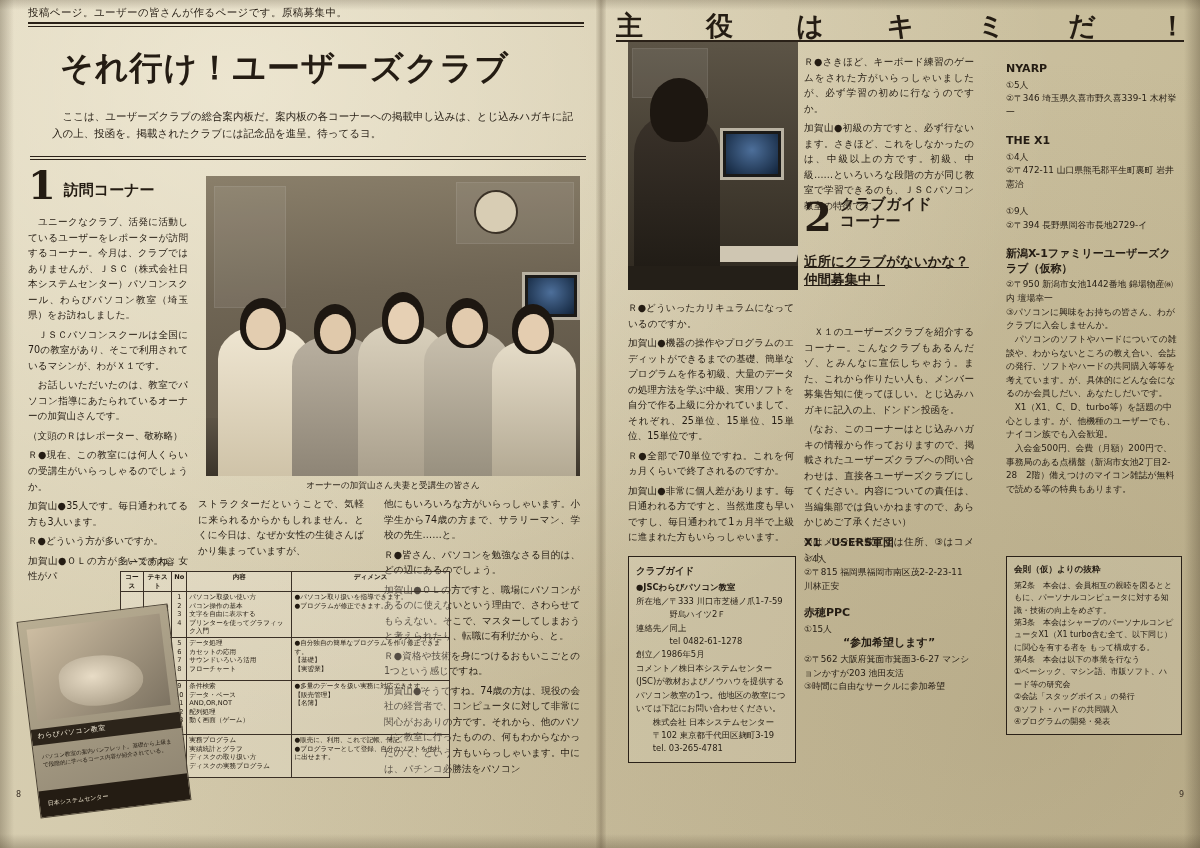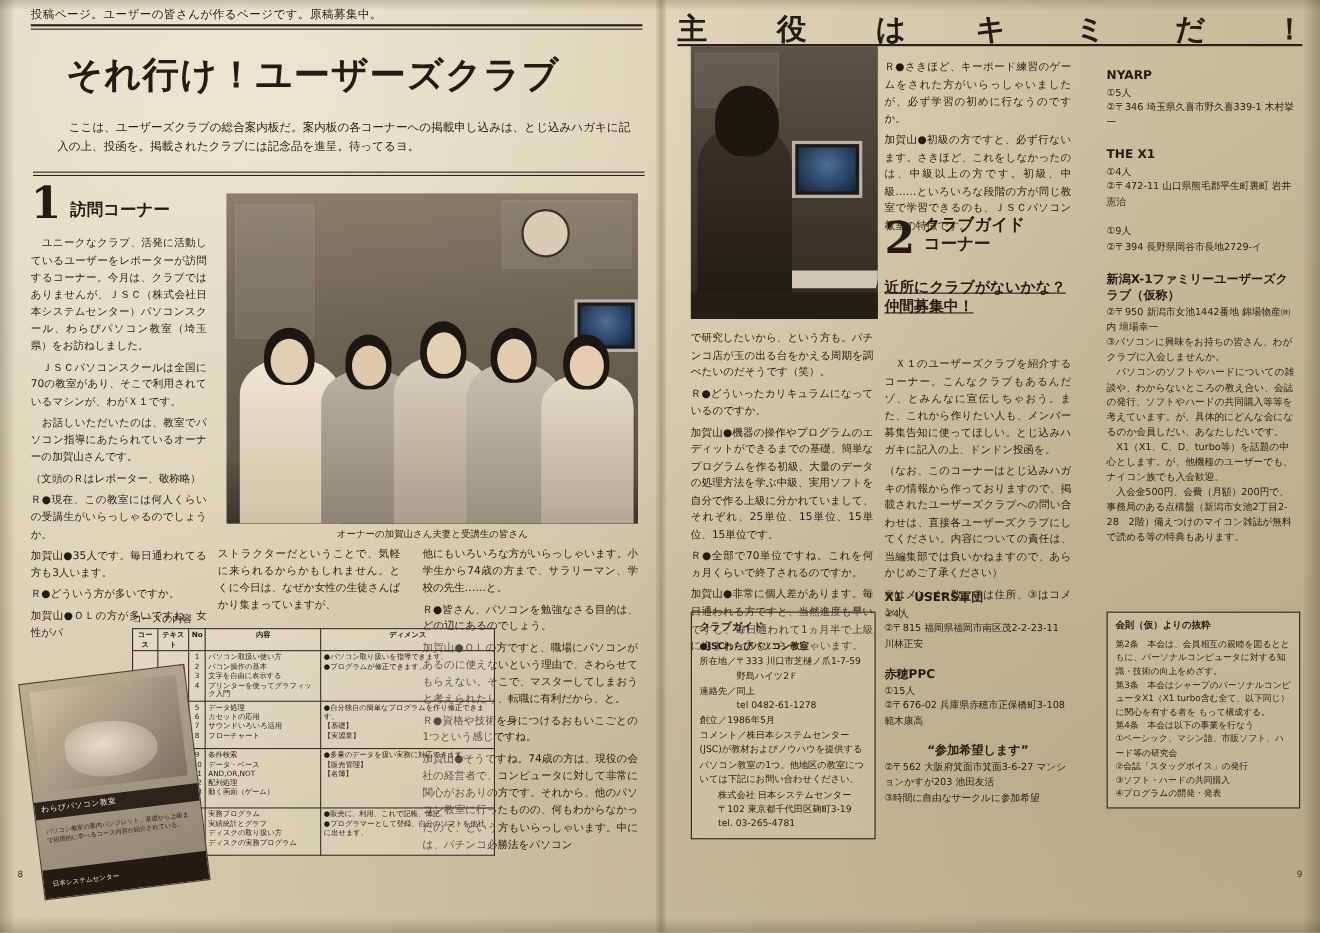--- a/index.html
+++ b/index.html
@@ -264,21 +264,20 @@
     <div class="mon" style="left:92px;top:86px;width:58px;height:46px;">
         <div class="monscr"></div>
       </div>
     <div style="position:absolute;left:74px;bottom:28px;width:96px;height:16px;background:#cfc6b2;transform:skewX(-12deg);"></div>
     <div class="person" style="left:6px;width:86px;height:176px;background:linear-gradient(180deg,#3a322a,#1d1913);"></div>
     <div class="hair" style="left:22px;top:36px;width:58px;height:64px;"></div>
     <div style="position:absolute;left:0;bottom:0;width:100%;height:24px;background:#241f18;"></div>
   </div>
 
   <div class="col" style="left:628px;top:300px;width:166px;">
-    <p>で研究したいから、という方も。パチンコ店が玉の出る台をかえる周期を調べたいのだそうです（笑）。</p>
     <p>Ｒ●どういったカリキュラムになっているのですか。</p>
     <p>加賀山●機器の操作やプログラムのエディットができるまでの基礎、簡単なプログラムを作る初級、大量のデータの処理方法を学ぶ中級、実用ソフトを自分で作る上級に分かれていまして、それぞれ、25単位、15単位、15単位、15単位です。</p>
     <p>Ｒ●全部で70単位ですね。これを何ヵ月くらいで終了されるのですか。</p>
     <p>加賀山●非常に個人差があります。毎日通われる方ですと、当然進度も早いですし、毎日通われて1ヵ月半で上級に進まれた方もいらっしゃいます。</p>
   </div>
 
   <div class="box" style="left:628px;top:556px;width:152px;">
     <h4>クラブガイド</h4>
     <div style="font-size:8.4px;line-height:1.6;">
       <p style="margin:0;font-weight:bold;">●JSCわらびパソコン教室</p>
@@ -313,21 +312,20 @@
     <p>①はメンバー数、②は住所、③はコメント</p>
   </div>
 
   <div style="position:absolute;left:804px;top:536px;width:170px;">
     <p class="clubname">X1　USERS軍団</p>
     <p class="clubline">①4人</p>
     <p class="clubline" style="margin-bottom:12px;">②〒815 福岡県福岡市南区茂2-2-23-11 川林正安</p>
 
     <p class="clubname">赤穂PPC</p>
     <p class="clubline">①15人</p>
-    <p class="clubline" style="margin-bottom:12px;">②〒676-02 兵庫県赤穂市正保橋町3-108 範木康高</p>
 
     <p class="clubname" style="text-align:center;">“参加希望します”</p>
     <p class="clubline">②〒562 大阪府箕面市箕面3-6-27 マンションかすが203 池田友活</p>
     <p class="clubline">③時間に自由なサークルに参加希望</p>
   </div>
 
   <div style="position:absolute;left:1006px;top:62px;width:174px;">
     <p class="clubname">NYARP</p>
     <p class="clubline">①5人</p>
     <p class="clubline" style="margin-bottom:14px;">②〒346 埼玉県久喜市野久喜339-1 木村挙一</p>

